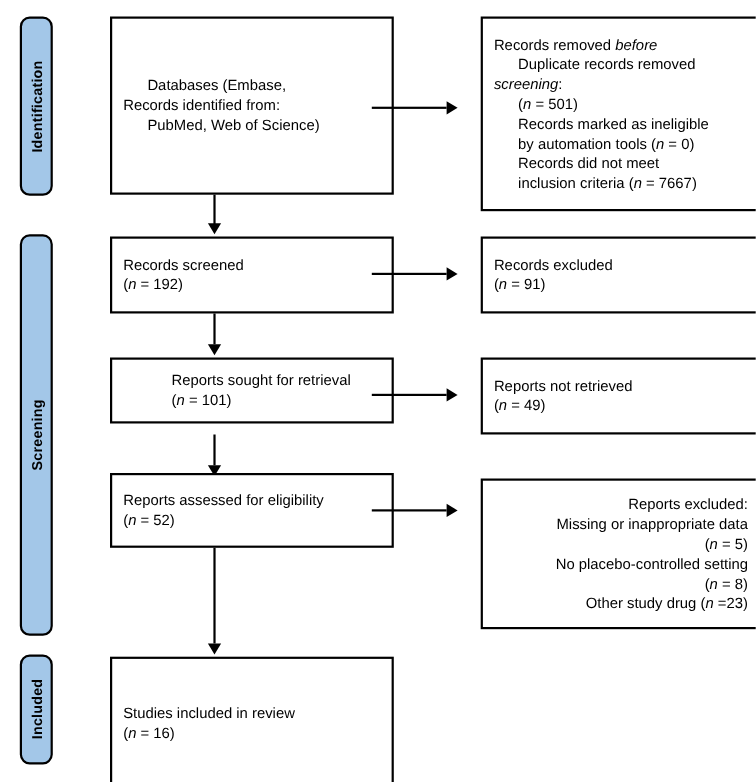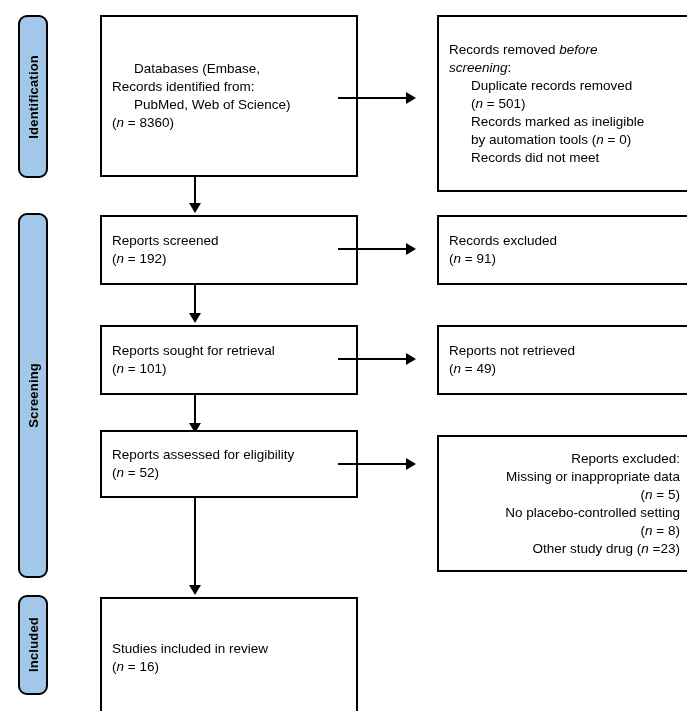--- a/index.html
+++ b/index.html
@@ -112,63 +112,63 @@
 
   <div class="stage-tag" style="left:18px; top:595px; width:30px; height:100px;">
     <span class="stage-tag-label">Included</span>
   </div>
 
   <div class="flow-box" style="left:80px; top:15px; width:258px; height:162px;">
     <div class="box-text">
       <span class="ln indent">Databases (Embase,</span>
       <span class="ln">Records identified from:</span>
       <span class="ln indent">PubMed, Web of Science)</span>
-      <span class="ln">(<em class="it">n</em> = 8360)</span>
     </div>
   </div>
 
   <div class="flow-box" style="left:417px; top:15px; width:255px; height:177px;">
     <div class="box-text">
       <span class="ln">Records removed <em class="it">before</em></span>
+      <span class="ln indent">Duplicate records removed</span>
       <span class="ln"><em class="it">screening</em>:</span>
-      <span class="ln indent">Duplicate records removed</span>
       <span class="ln indent">(<em class="it">n</em> = 501)</span>
       <span class="ln indent">Records marked as ineligible</span>
       <span class="ln indent">by automation tools (<em class="it">n</em> = 0)</span>
       <span class="ln indent">Records did not meet</span>
+      <span class="ln indent">inclusion criteria (<em class="it">n</em> = 7667)</span>
     </div>
   </div>
 
   <div class="conn-line-h" style="left:338px; top:97px; width:68px;"></div>
   <div class="arrow-right" style="left:406px; top:92px;"></div>
 
   <div class="conn-line-v" style="left:194px; top:177px; height:28px;"></div>
   <div class="arrow-down" style="left:189px; top:203px;"></div>
 
   <div class="flow-box" style="left:80px; top:215px; width:258px; height:70px;">
     <div class="box-text">
-      <span class="ln">Reports screened</span>
+      <span class="ln">Records screened</span>
       <span class="ln">(<em class="it">n</em> = 192)</span>
     </div>
   </div>
 
   <div class="flow-box" style="left:417px; top:215px; width:255px; height:70px;justify-content:center;">
     <div class="box-text">
       <span class="ln">Records excluded</span>
       <span class="ln">(<em class="it">n</em> = 91)</span>
     </div>
   </div>
 
   <div class="conn-line-h" style="left:338px; top:248px; width:68px;"></div>
   <div class="arrow-right" style="left:406px; top:243px;"></div>
 
   <div class="conn-line-v" style="left:194px; top:285px; height:28px;"></div>
   <div class="arrow-down" style="left:189px; top:313px;"></div>
 
-  <div class="flow-box" style="left:80px; top:325px; width:258px; height:70px;">
+  <div class="flow-box" style="left:80px; top:325px; width:258px; height:60px;padding-left:44px;">
     <div class="box-text">
       <span class="ln">Reports sought for retrieval</span>
       <span class="ln">(<em class="it">n</em> = 101)</span>
     </div>
   </div>
 
   <div class="flow-box" style="left:417px; top:325px; width:284px; height:70px;">
     <div class="box-text">
       <span class="ln">Reports not retrieved</span>
       <span class="ln">(<em class="it">n</em> = 49)</span>

